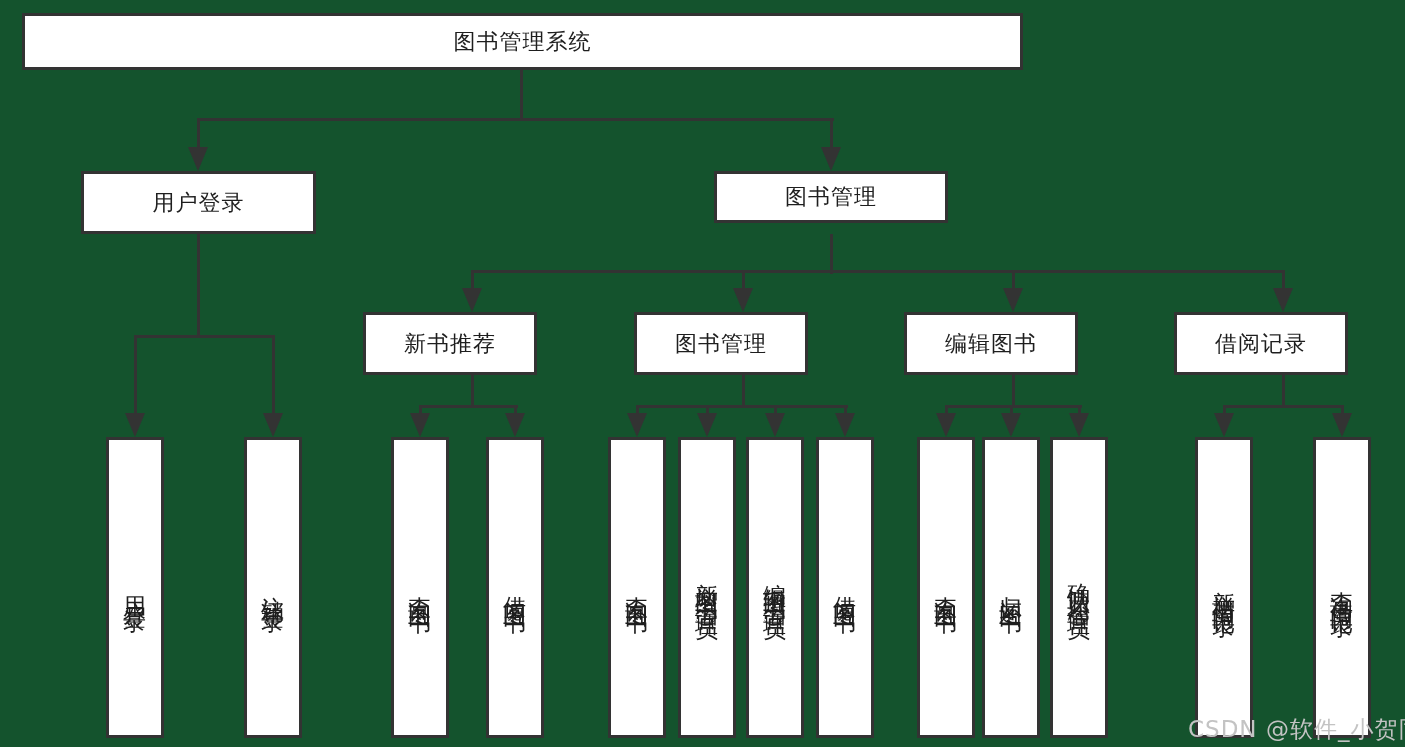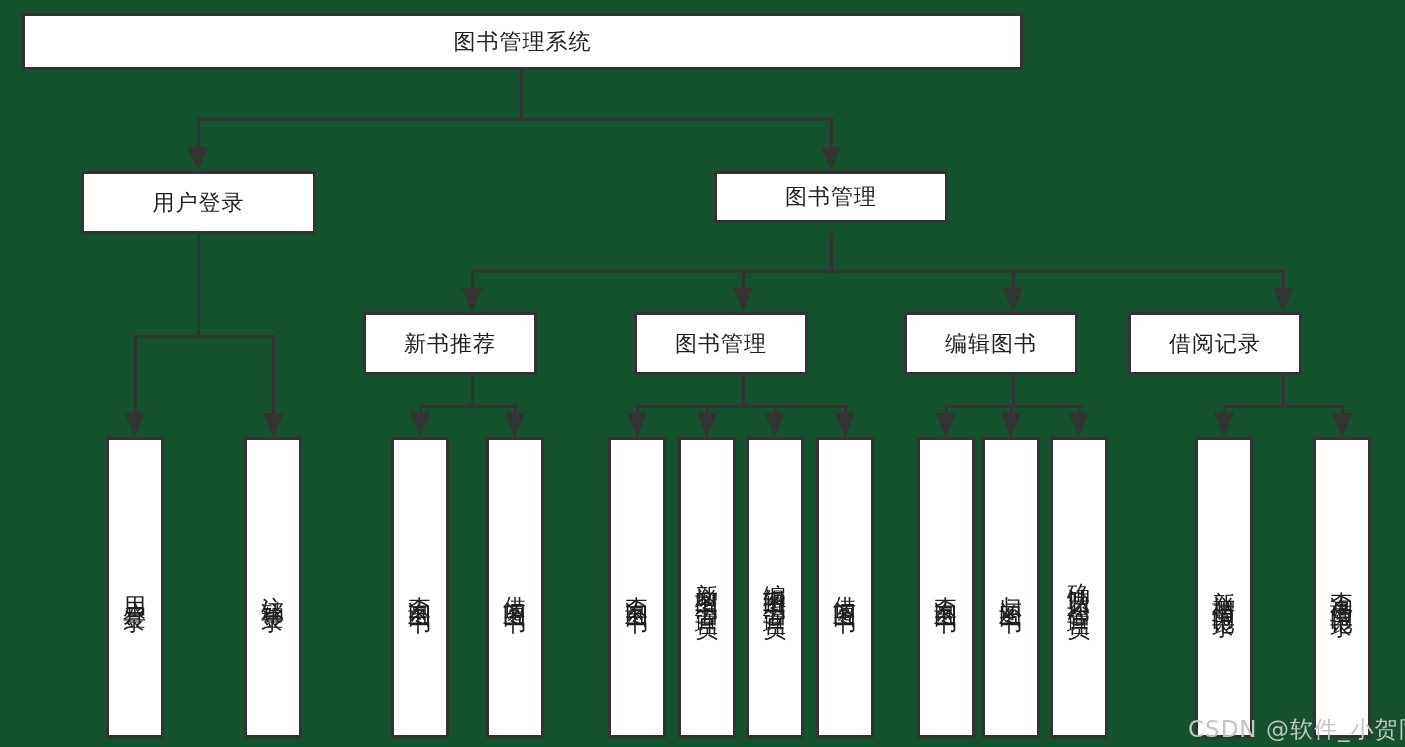--- a/index.html
+++ b/index.html
@@ -40,21 +40,21 @@
 
   <div class="box" style="left:22px;top:13px;width:1001px;height:57px">图书管理系统</div>
 
   <div class="box" style="left:81px;top:171px;width:235px;height:63px">用户登录</div>
 
   <div class="box" style="left:714px;top:171px;width:234px;height:52px">图书管理</div>
 
   <div class="box lvl3" style="left:363px">新书推荐</div>
   <div class="box lvl3" style="left:634px">图书管理</div>
   <div class="box lvl3" style="left:904px">编辑图书</div>
-  <div class="box lvl3" style="left:1128px">借阅记录</div>
+  <div class="box lvl3" style="left:1174px">借阅记录</div>
 
   <div class="box leaf" style="left:106px">用户登录</div>
   <div class="box leaf" style="left:244px">注销登录</div>
 
   <div class="box leaf" style="left:391px">查询图书</div>
   <div class="box leaf" style="left:486px">借阅图书</div>
 
   <div class="box leaf" style="left:608px">查询图书</div>
   <div class="box leaf" style="left:678px">新增图书（管理员）</div>
   <div class="box leaf" style="left:746px">编辑图书（管理员）</div>

